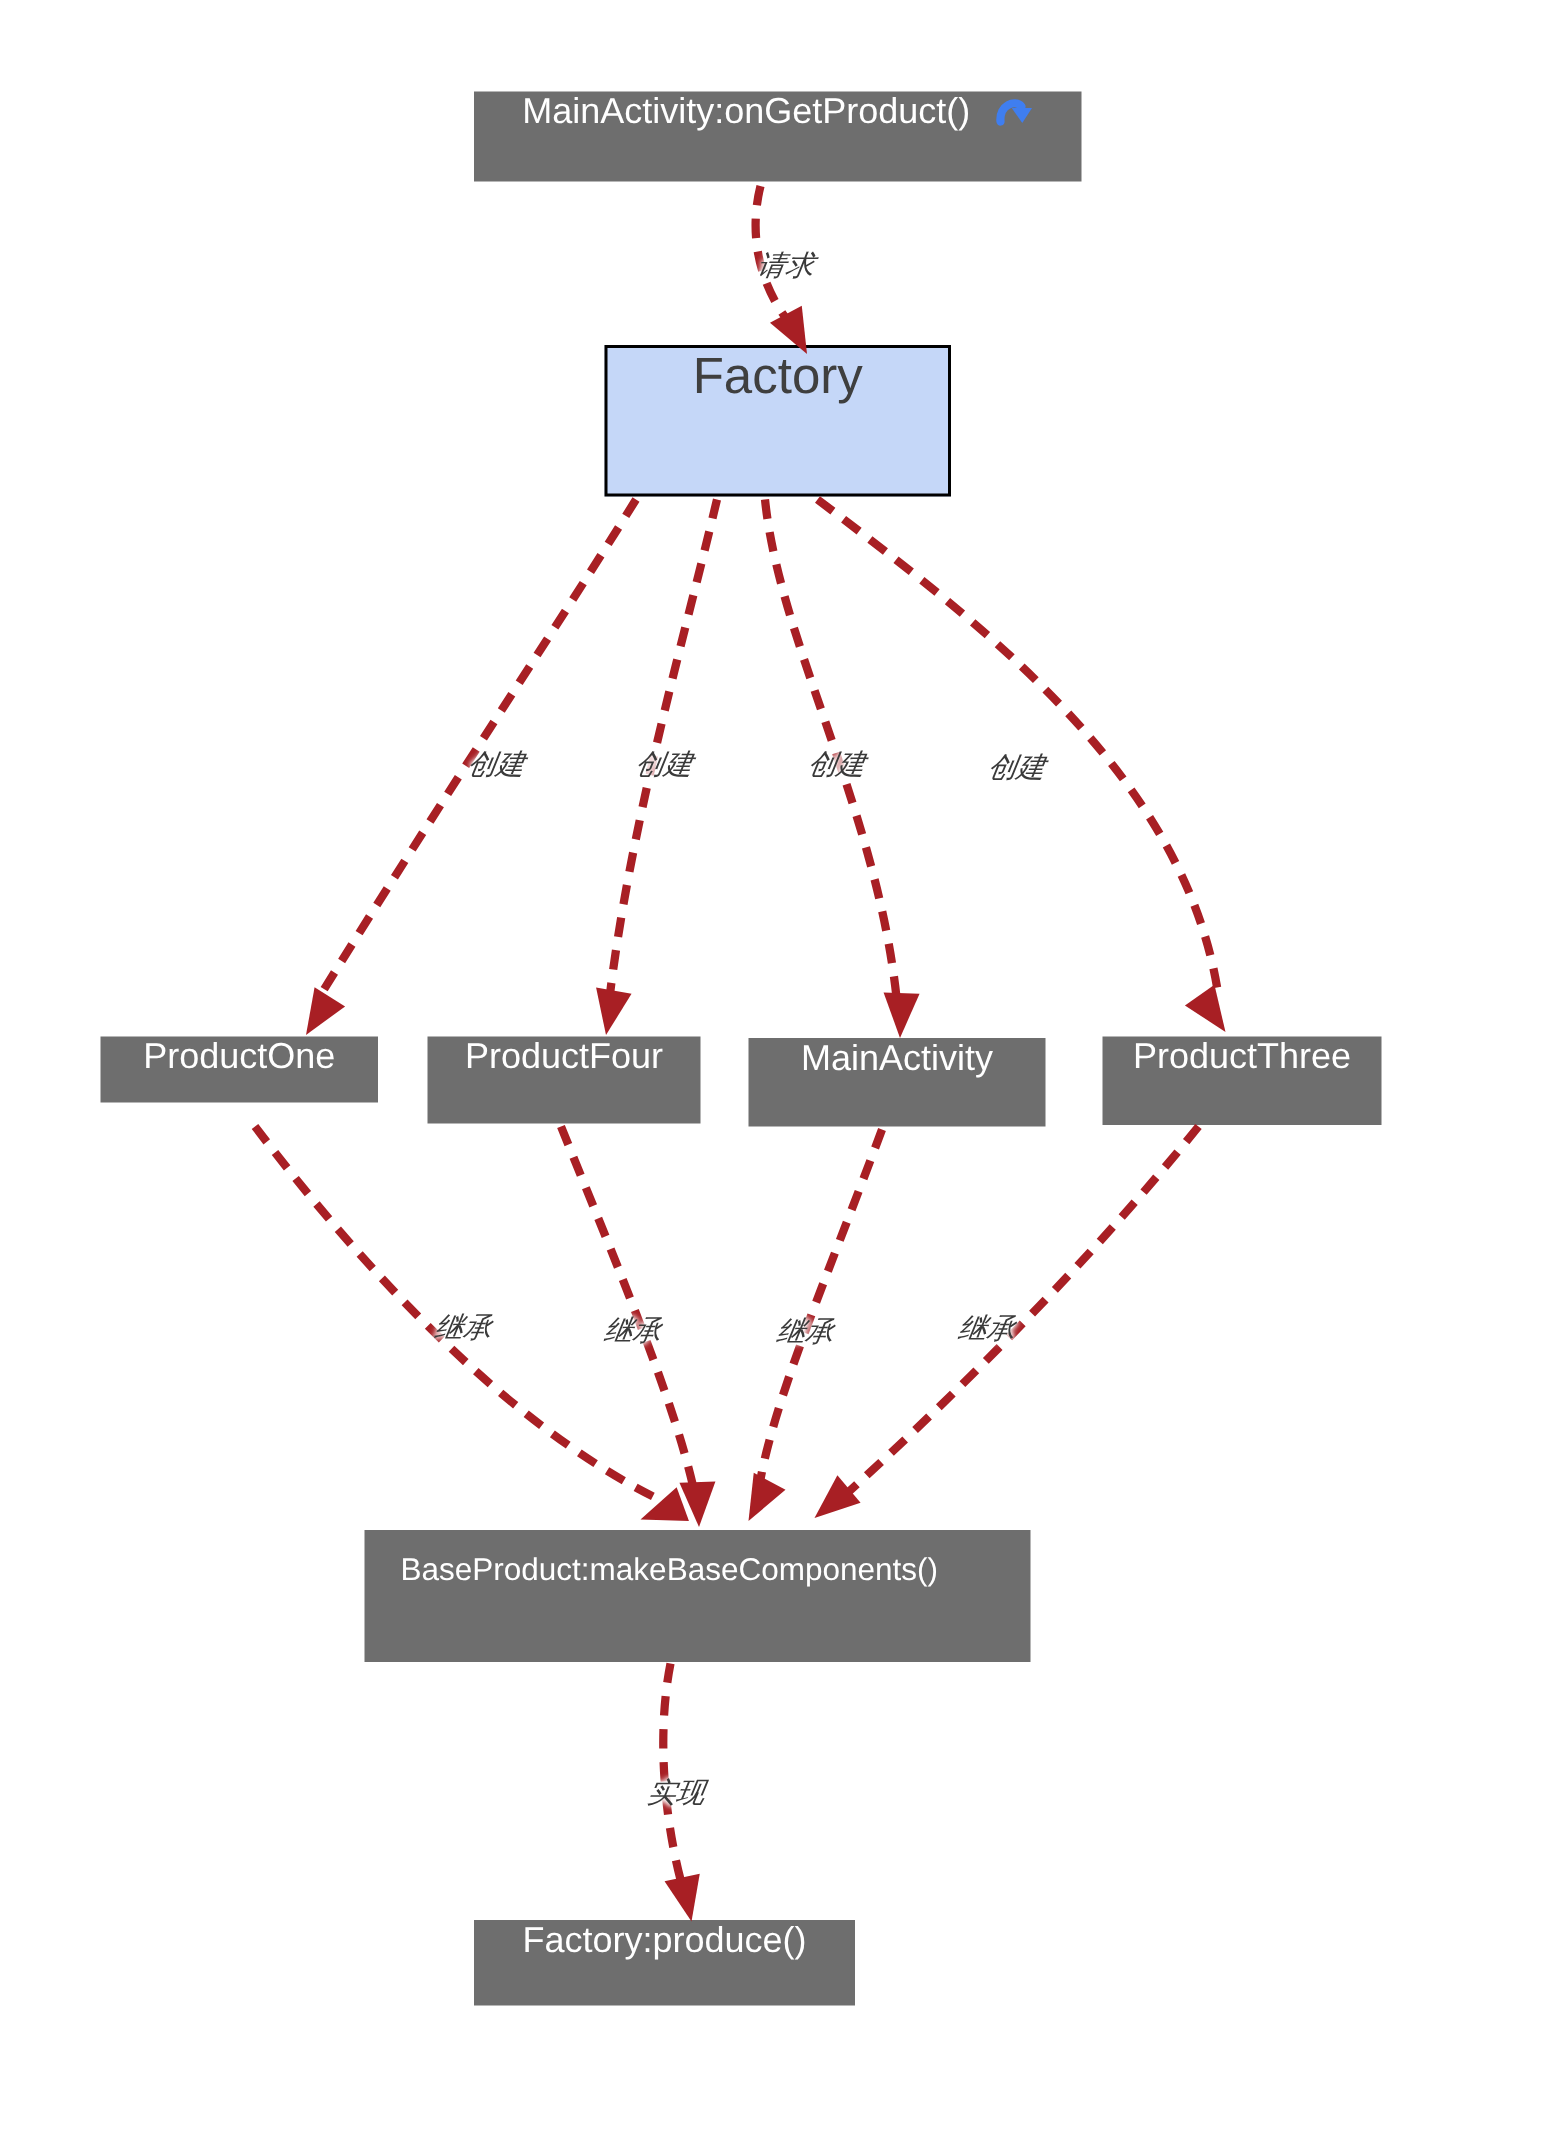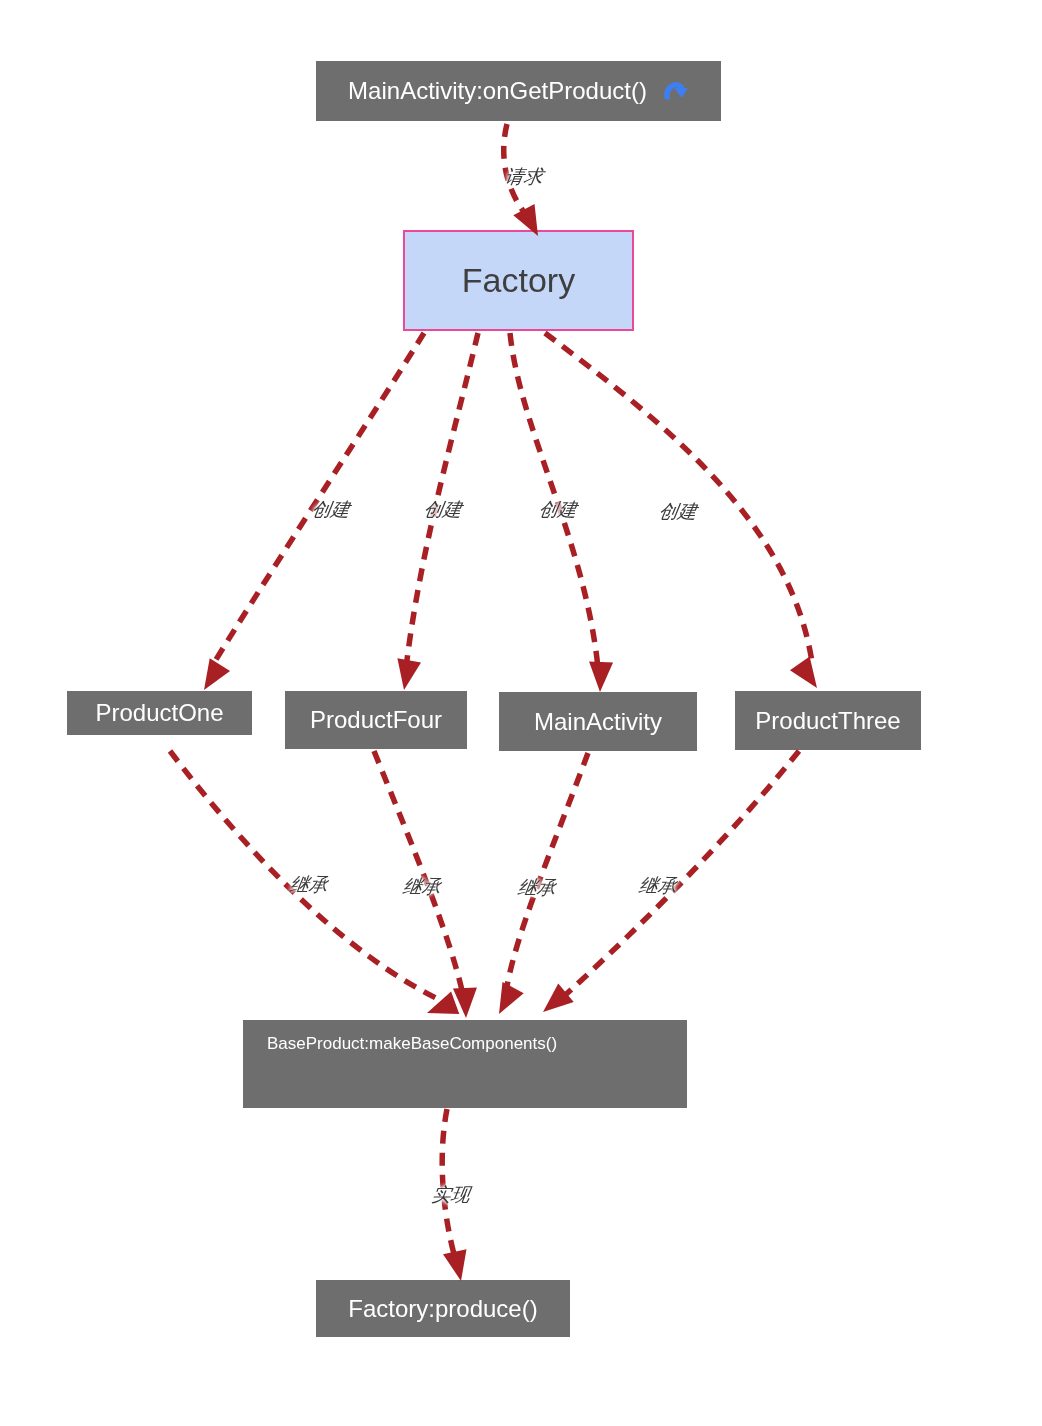--- a/index.html
+++ b/index.html
@@ -8,38 +8,37 @@
     width:1042px;height:1426px;
     background:#ffffff;
     font-family:"Liberation Sans", sans-serif;
     overflow:hidden;
   }
   .node{
     position:absolute;
     background:#6e6e6e;
     color:#ffffff;
     display:flex;
-    align-items:center;
     justify-content:center;
     font-size:24px;
     z-index:2;
     box-sizing:border-box;
   }
   .node.factory{
     background:#c5d7f8;
-    border:2px solid #ec4899;
+    border:2px solid #000000;
     color:#3f3f3f;
     font-size:34px;
   }
   .node.base{
     justify-content:flex-start;
     align-items:flex-start;
     text-align:left;
     padding:12px 24px;
-    font-size:17px;
+    font-size:21px;
     line-height:1.4;
     word-break:break-all;
   }
   .edges-svg{
     position:absolute;
     left:0;top:0;
     z-index:5;
     pointer-events:none;
   }
   .edge-path{

